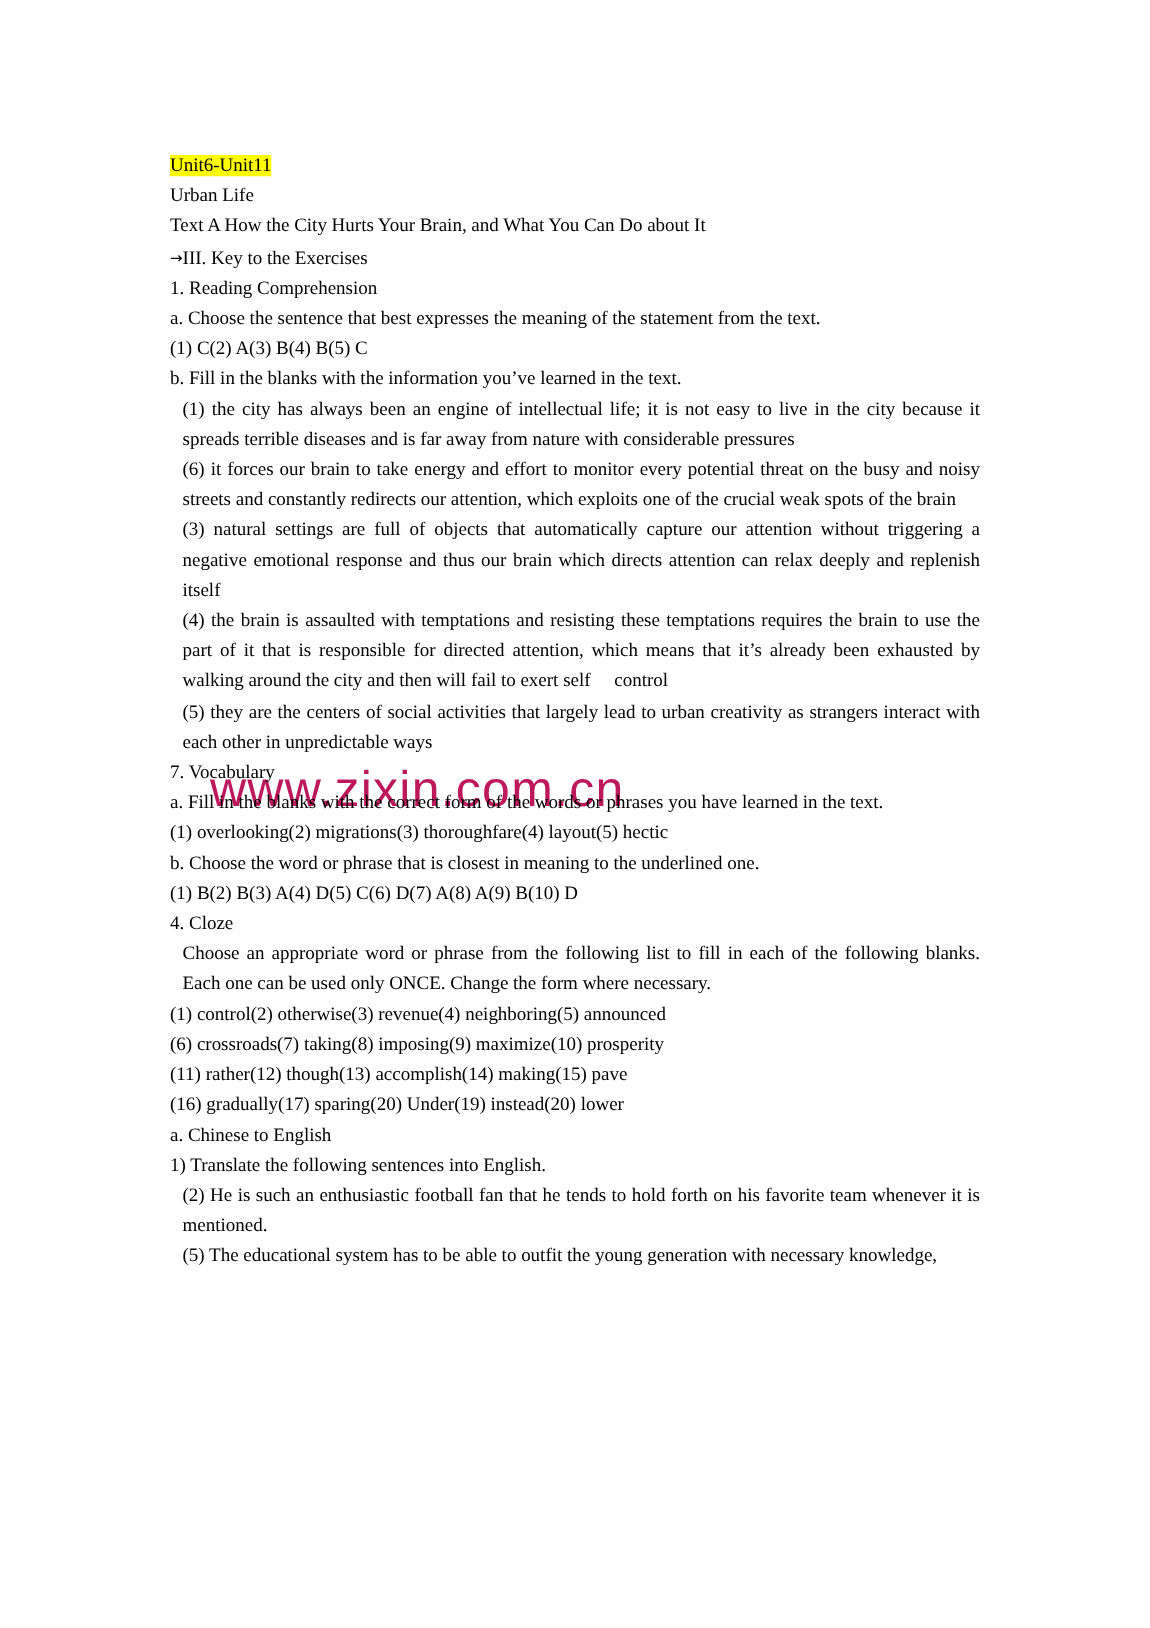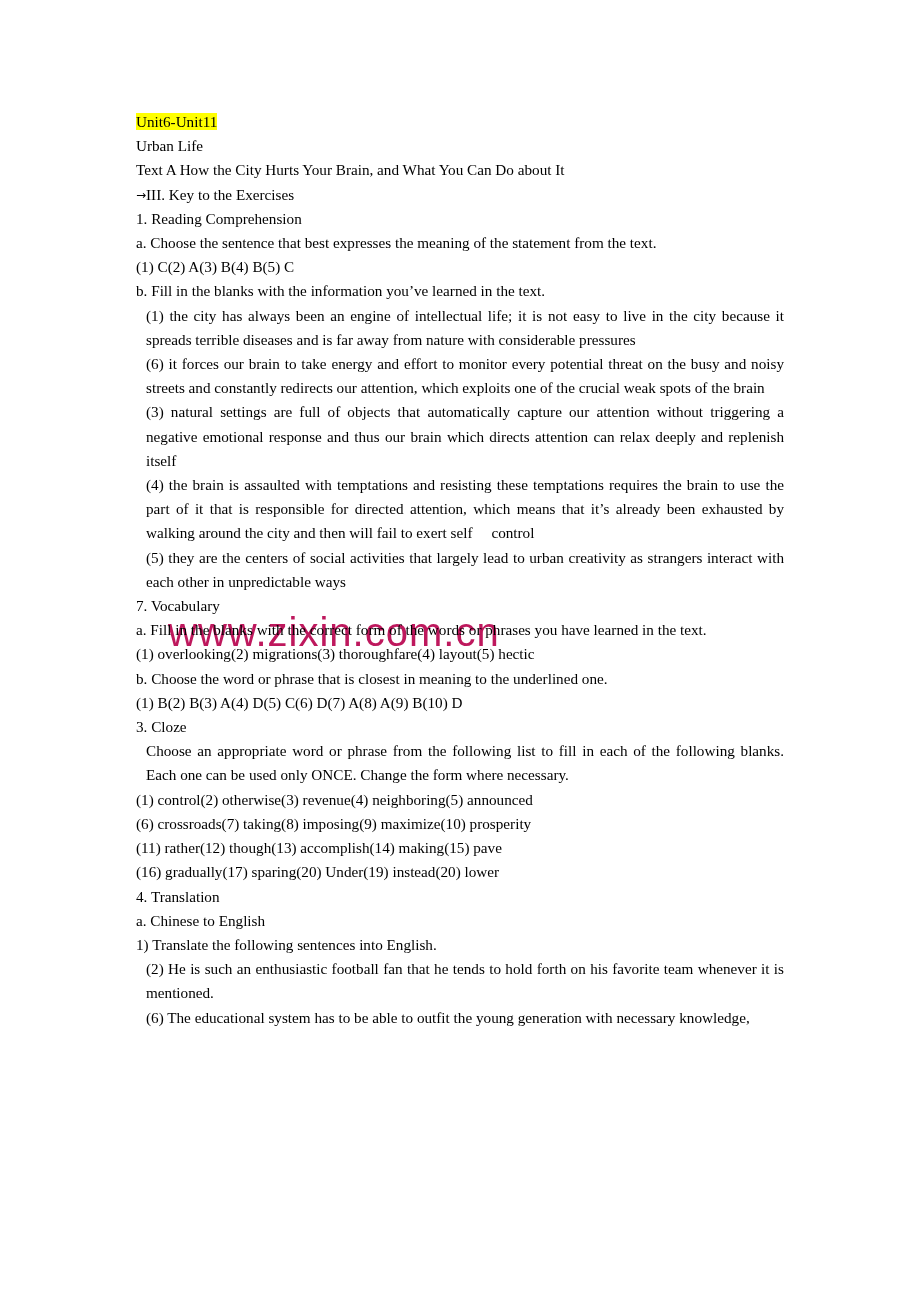--- a/index.html
+++ b/index.html
@@ -53,20 +53,21 @@
     word-spacing: normal;
   }
   .line.justified {
     text-align: justify;
     text-align-last: left;
     text-justify: inter-word;
     margin-left: 10px;
   }
   .hl-line {
     display: block;
+    margin-top: 11px;
   }
   .hl-line > span {
     background: #ffff00;
   }
   .arrow {
     font-family: "DejaVu Sans", sans-serif;
     font-size: 12px;
     vertical-align: 1px;
     letter-spacing: -1px;
     margin-right: 1px;
@@ -99,27 +100,26 @@
     <div class="line justified">(3) natural settings are full of objects that automatically capture our attention without triggering a negative emotional response and thus our brain which directs attention can relax deeply and replenish itself</div>
     <div class="line justified">(4) the brain is assaulted with temptations and resisting these temptations requires the brain to use the part of it that is responsible for directed attention, which means that it’s already been exhausted by walking around the city and then will fail to exert self  control</div>
     <div class="line justified">(5) they are the centers of social activities that largely lead to urban creativity as strangers interact with each other in unpredictable ways</div>
 
     <div class="line">7. Vocabulary</div>
     <div class="line">a. Fill in the blanks with the correct form of the words or phrases you have learned in the text.</div>
     <div class="line">(1) overlooking(2) migrations(3) thoroughfare(4) layout(5) hectic</div>
     <div class="line">b. Choose the word or phrase that is closest in meaning to the underlined one.</div>
     <div class="line">(1) B(2) B(3) A(4) D(5) C(6) D(7) A(8) A(9) B(10) D</div>
 
-    <div class="line">3. Cloze</div>
+    <div class="line">4. Cloze</div>
     <div class="line justified">Choose an appropriate word or phrase from the following list to fill in each of the following blanks. Each one can be used only ONCE. Change the form where necessary.</div>
     <div class="line">(1) control(2) otherwise(3) revenue(4) neighboring(5) announced</div>
     <div class="line">(6) crossroads(7) taking(8) imposing(9) maximize(10) prosperity</div>
     <div class="line">(11) rather(12) though(13) accomplish(14) making(15) pave</div>
     <div class="line">(16) gradually(17) sparing(20) Under(19) instead(20) lower</div>
 
-    <div class="line">4. Translation</div>
     <div class="line">a. Chinese to English</div>
     <div class="line">1) Translate the following sentences into English.</div>
     <div class="line justified">(2) He is such an enthusiastic football fan that he tends to hold forth on his favorite team whenever it is mentioned.</div>
-    <div class="line justified">(6) The educational system has to be able to outfit the young generation with necessary knowledge,</div>
+    <div class="line justified">(5) The educational system has to be able to outfit the young generation with necessary knowledge,</div>
 
   </div>
 </div>
 
 </body></html>

